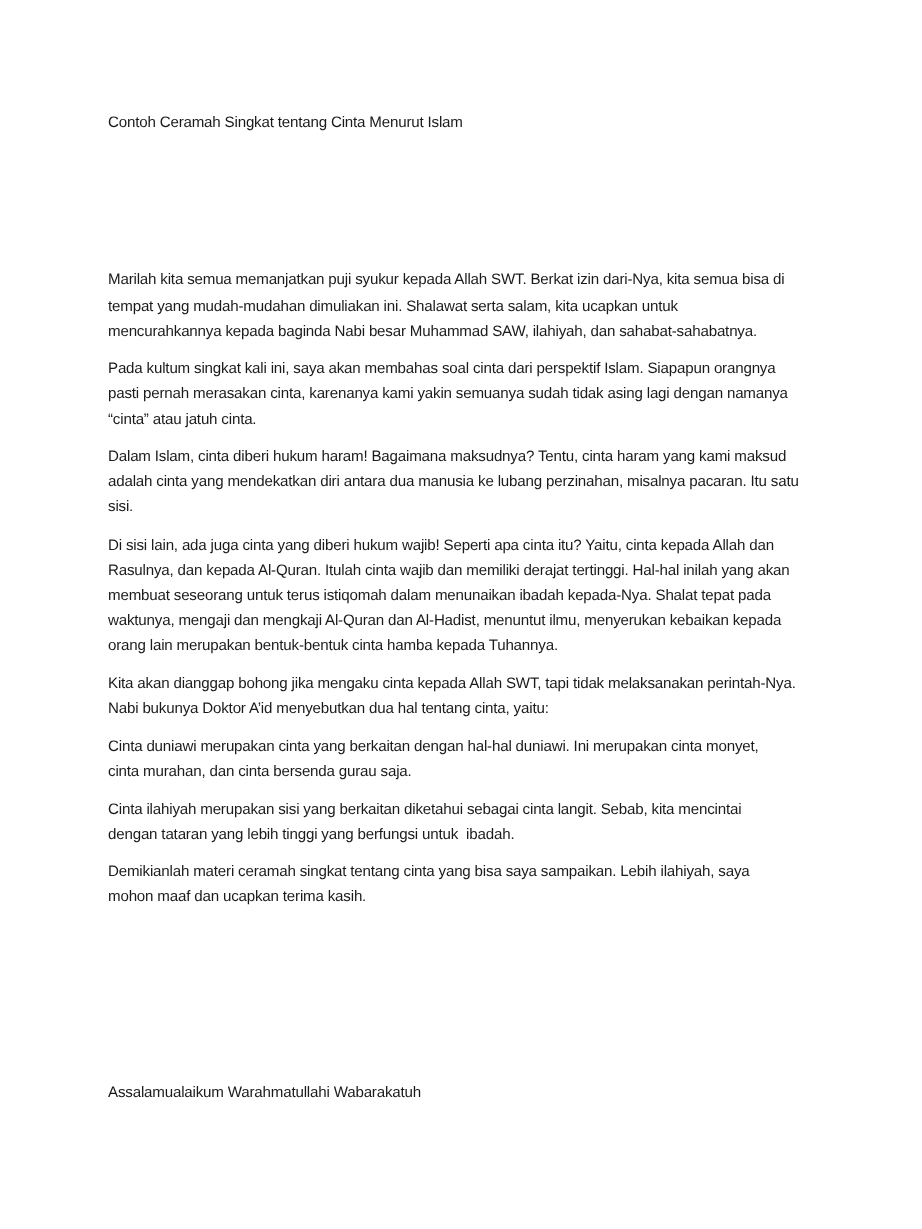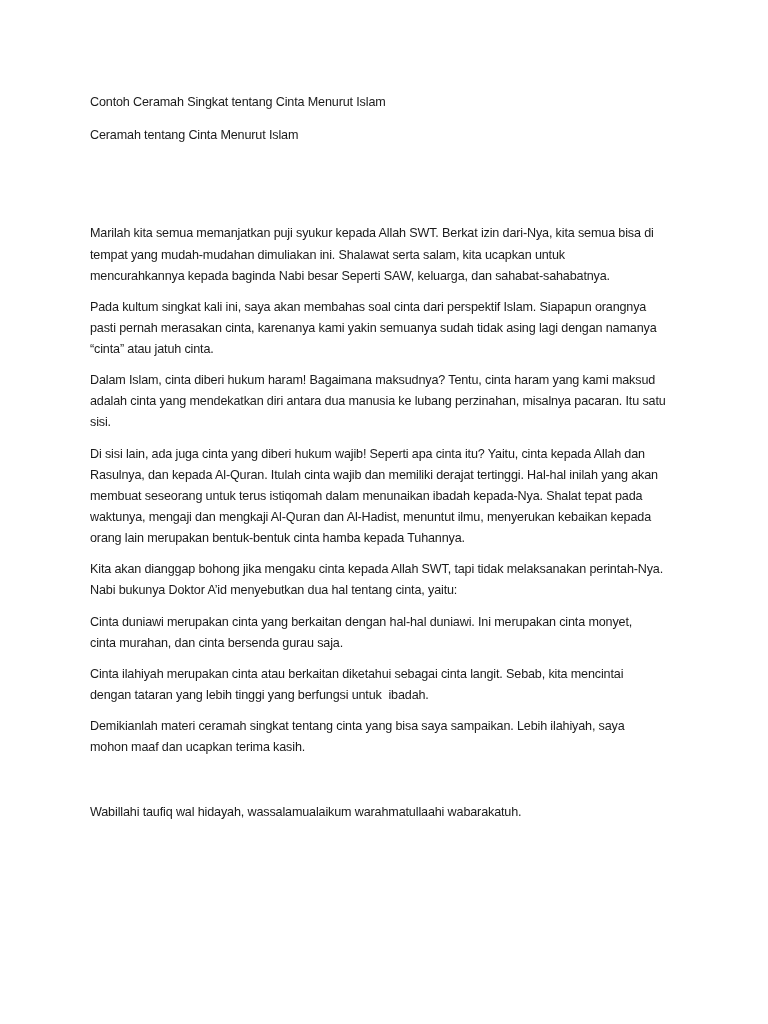--- a/index.html
+++ b/index.html
@@ -32,27 +32,26 @@
       white-space: pre;
       line-height: 22px;
     }
   </style>
 </head>
 <body>
 
 <div class="page">
 
   <p class="line" style="top:91px">Contoh Ceramah Singkat tentang Cinta Menurut Islam</p>
-  <p class="line" style="top:124px">Ceramah tentang Cinta Menurut Islam</p>
 
 
   <div>
     <p class="line" style="top:222px">Marilah kita semua memanjatkan puji syukur kepada Allah SWT. Berkat izin dari-Nya, kita semua bisa di</p>
     <p class="line" style="top:244px">tempat yang mudah-mudahan dimuliakan ini. Shalawat serta salam, kita ucapkan untuk</p>
-    <p class="line" style="top:265px">mencurahkannya kepada baginda Nabi besar Seperti SAW, keluarga, dan sahabat-sahabatnya.</p>
+    <p class="line" style="top:265px">mencurahkannya kepada baginda Nabi besar Muhammad SAW, ilahiyah, dan sahabat-sahabatnya.</p>
   </div>
 
   <div>
     <p class="line" style="top:296px">Pada kultum singkat kali ini, saya akan membahas soal cinta dari perspektif Islam. Siapapun orangnya</p>
     <p class="line" style="top:317px">pasti pernah merasakan cinta, karenanya kami yakin semuanya sudah tidak asing lagi dengan namanya</p>
     <p class="line" style="top:338px">“cinta” atau jatuh cinta.</p>
   </div>
 
   <div>
     <p class="line" style="top:369px">Dalam Islam, cinta diberi hukum haram! Bagaimana maksudnya? Tentu, cinta haram yang kami maksud</p>
@@ -72,25 +71,25 @@
     <p class="line" style="top:558px">Kita akan dianggap bohong jika mengaku cinta kepada Allah SWT, tapi tidak melaksanakan perintah-Nya.</p>
     <p class="line" style="top:579px">Nabi bukunya Doktor A’id menyebutkan dua hal tentang cinta, yaitu:</p>
   </div>
 
   <div>
     <p class="line" style="top:611px">Cinta duniawi merupakan cinta yang berkaitan dengan hal-hal duniawi. Ini merupakan cinta monyet,</p>
     <p class="line" style="top:632px">cinta murahan, dan cinta bersenda gurau saja.</p>
   </div>
 
   <div>
-    <p class="line" style="top:663px">Cinta ilahiyah merupakan cinta atau berkaitan diketahui sebagai cinta langit. Sebab, kita mencintai</p>
+    <p class="line" style="top:663px">Cinta ilahiyah merupakan sisi yang berkaitan diketahui sebagai cinta langit. Sebab, kita mencintai</p>
     <p class="line" style="top:684px">dengan tataran yang lebih tinggi yang berfungsi untuk  ibadah.</p>
   </div>
 
   <div>
     <p class="line" style="top:715px">Demikianlah materi ceramah singkat tentang cinta yang bisa saya sampaikan. Lebih ilahiyah, saya</p>
     <p class="line" style="top:736px">mohon maaf dan ucapkan terima kasih.</p>
   </div>
 
-  <p class="line" style="top:801px">Wabillahi taufiq wal hidayah, wassalamualaikum warahmatullaahi wabarakatuh.</p>
 
+  <p class="line" style="top:899px">Assalamualaikum Warahmatullahi Wabarakatuh</p>
 
 </div>
 
 </body></html>

